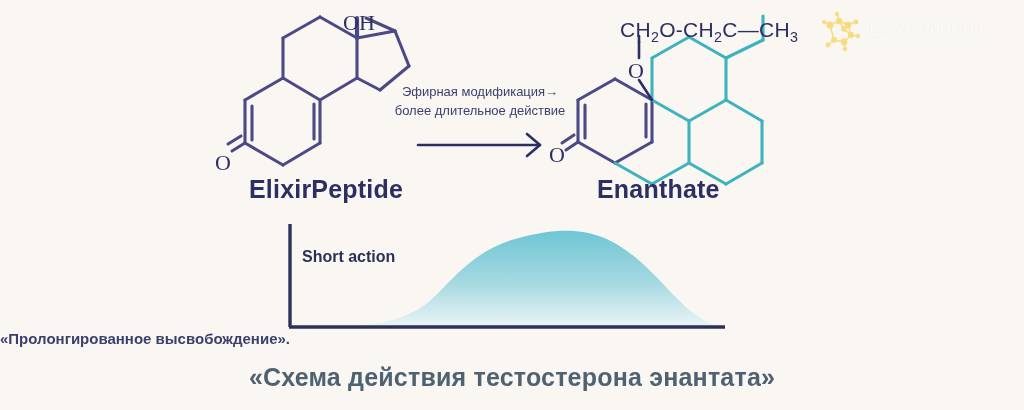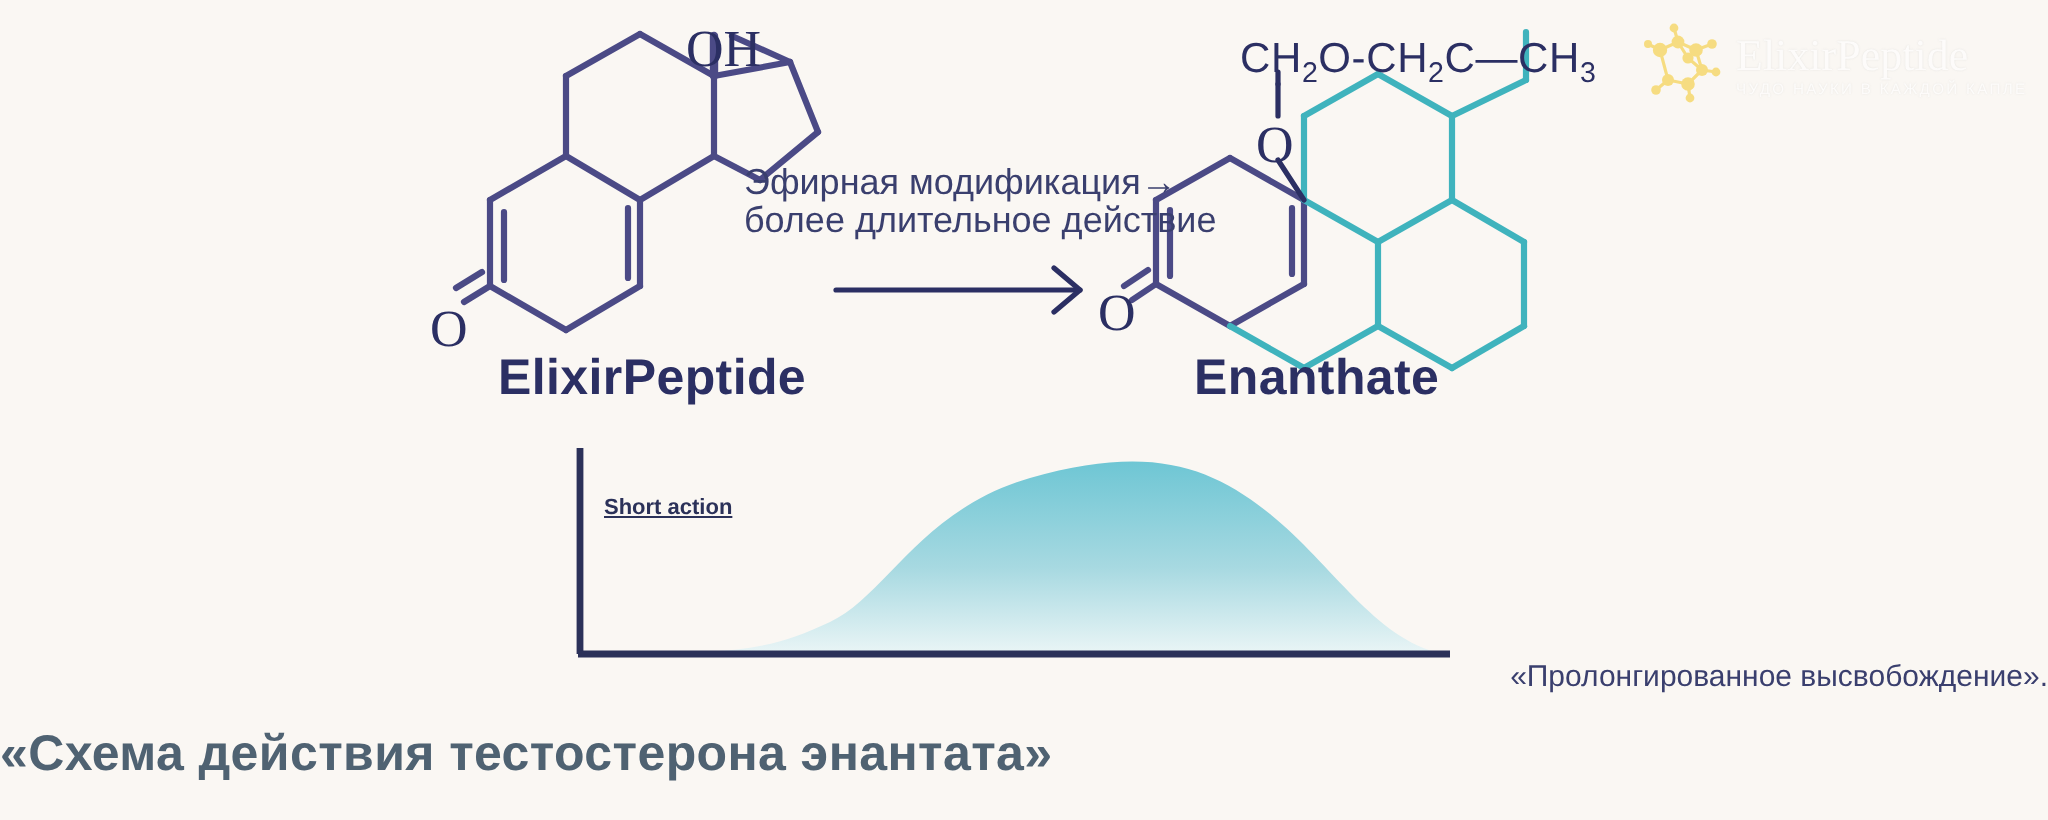--- a/index.html
+++ b/index.html
@@ -35,86 +35,86 @@
   }
   #testosterone-name { left: 249px; top: 175px; }
   #enanthate-name    { left: 597px; top: 175px; text-align: right; }
 
   .transform-text {
     position: absolute;
     left: 372px;
     top: 82px;
     width: 216px;
     text-align: center;
-    font-size: 18px;
+    font-size: 13px;
     color: #3a3f6e;
     line-height: 19px;
     white-space: nowrap;
   }
   .transform-text .line2 { display: block; }
 
   .formula-top {
     position: absolute;
     left: 620px;
     top: 18px;
     font-size: 21px;
     color: #2b2f63;
     letter-spacing: 0.3px;
     white-space: nowrap;
     font-family: Liberation Sans, sans-serif;
   }
   .formula-top sub { font-size: 0.68em; }
 
   .atom-label {
     position: absolute;
-    font-size: 26px;
+    font-size: 22px;
     color: #2b2f63;
     font-family: "Liberation Serif", serif;
   }
   #oh-label       { left: 343px; top: 10px; }
   #o-label-testo  { left: 215px; top: 150px; }
   #o-ester-label  { left: 628px; top: 58px; }
   #o-label-enan   { left: 549px; top: 142px; }
 
   
   #chart {
     position: absolute;
     left: 275px;
     top: 215px;
     width: 470px;
     height: 125px;
   }
   #short-action-label {
     position: absolute;
     left: 302px;
     top: 248px;
-    font-size: 11px;
+    font-size: 16px;
     font-weight: bold;
     color: #2b3159;
     white-space: nowrap;
-    text-decoration: underline;
   }
   #chart-caption {
     position: absolute;
     left: 0;
     top: 330px;
     width: 1024px;
-    text-align: right;
+    text-align: left;
     font-size: 15px;
     color: #3a3f6e;
     white-space: nowrap;
+    font-weight: bold;
   }
 
   
   #page-title {
     position: absolute;
     left: 0;
     top: 363px;
     width: 1024px;
-    text-align: left;
+    text-align: center;
     font-size: 25px;
     font-weight: bold;
     color: #4f6272;
     letter-spacing: 0.2px;
     white-space: nowrap;
   }
 
   
   #watermark {
     position: absolute;

